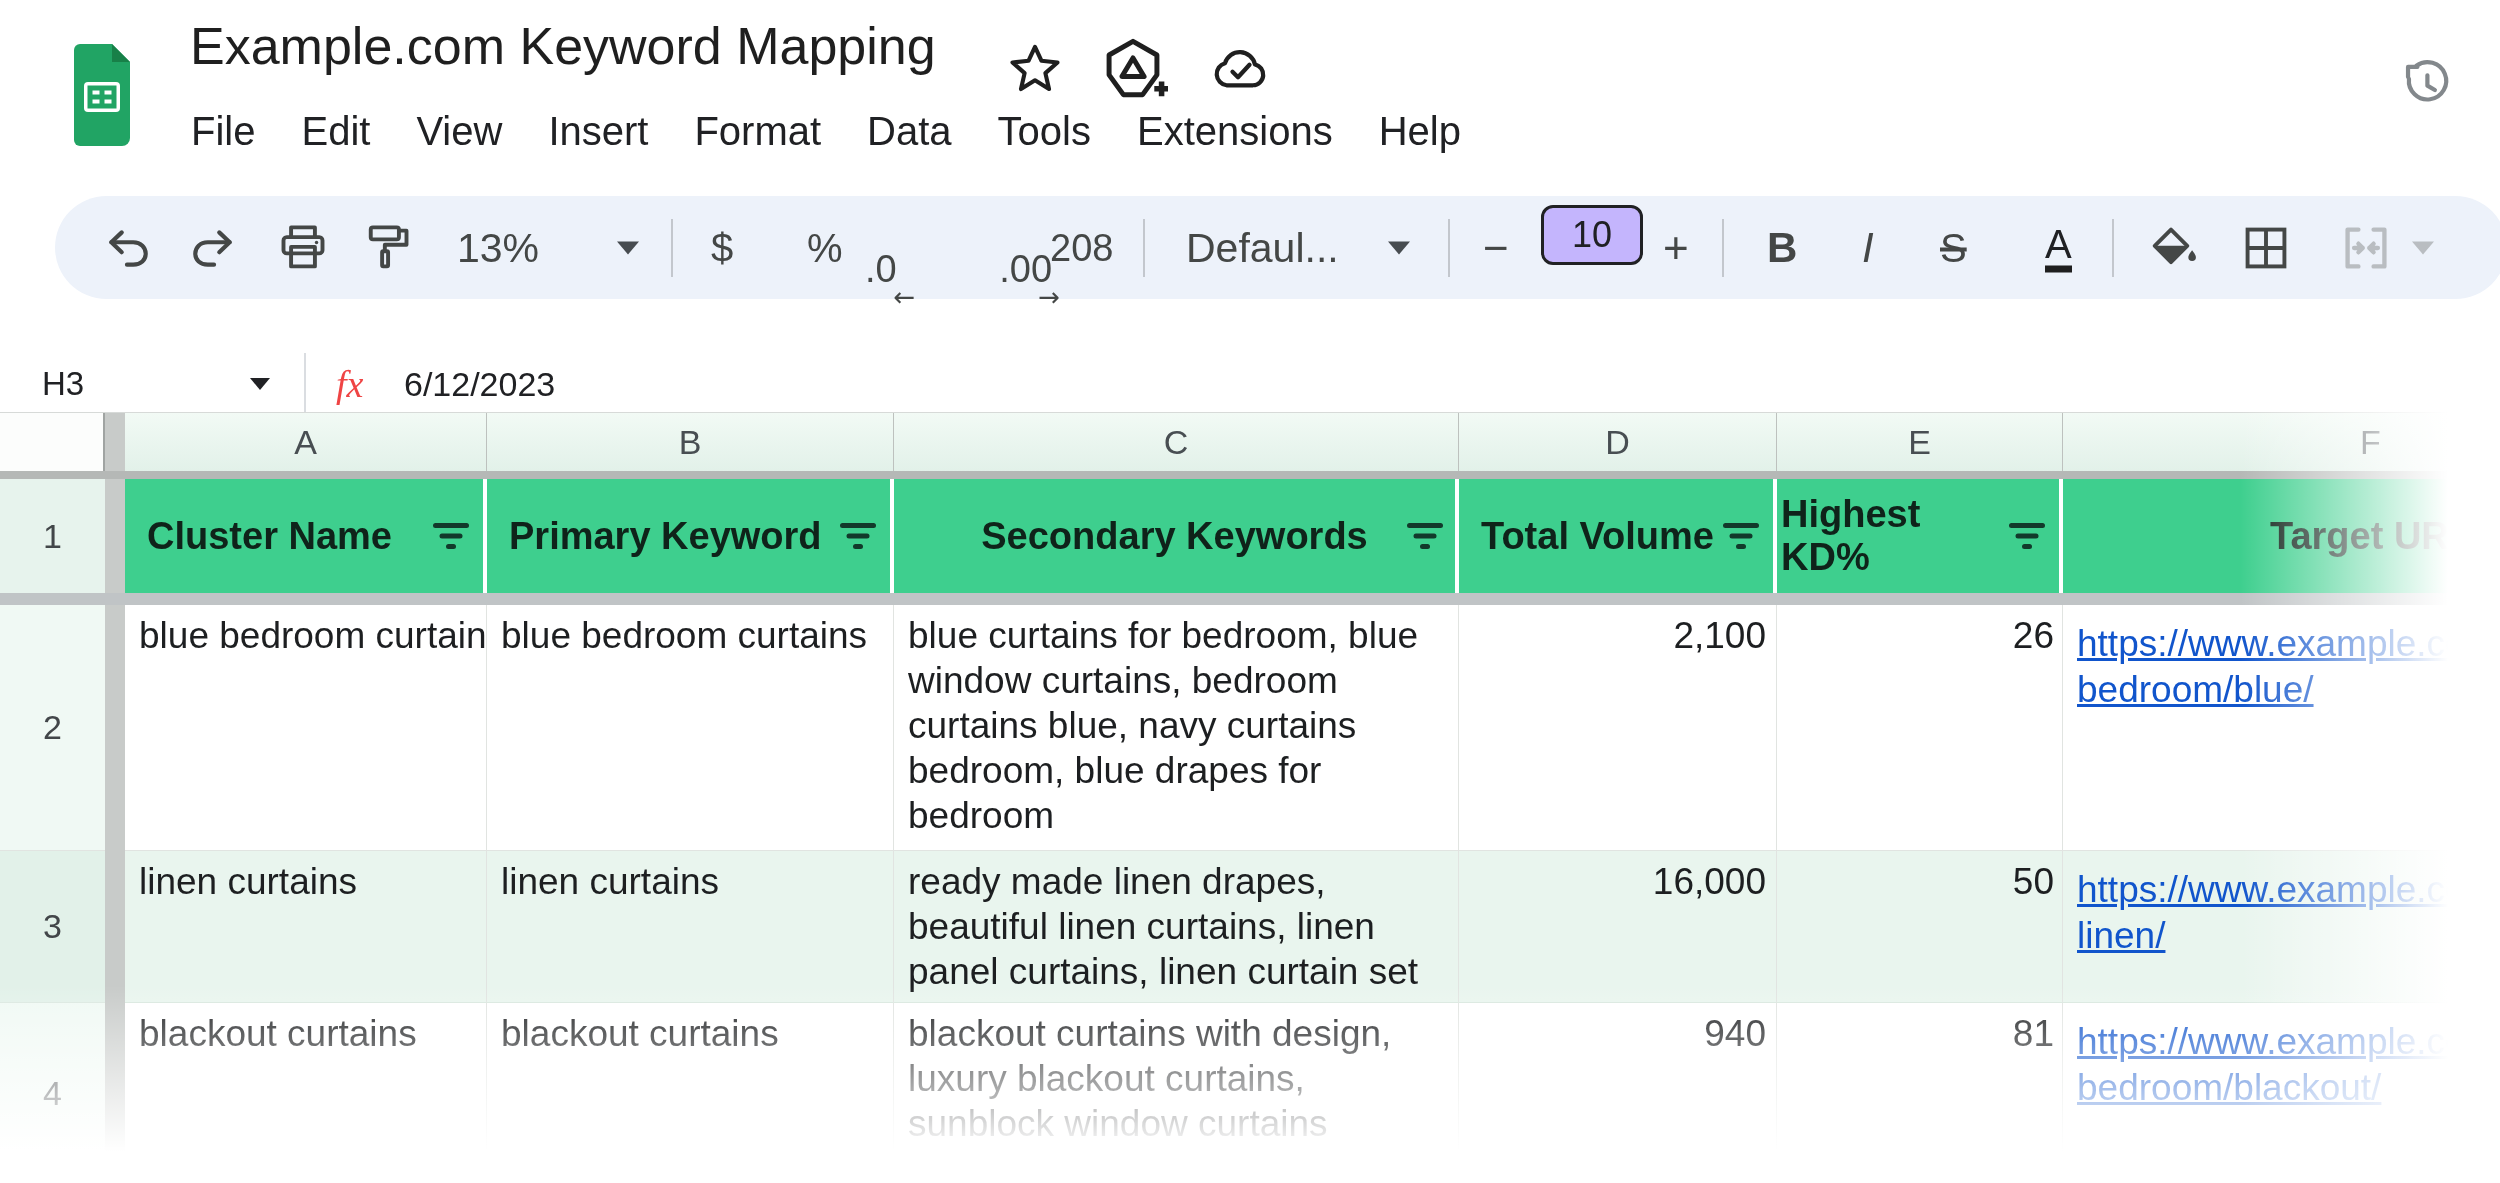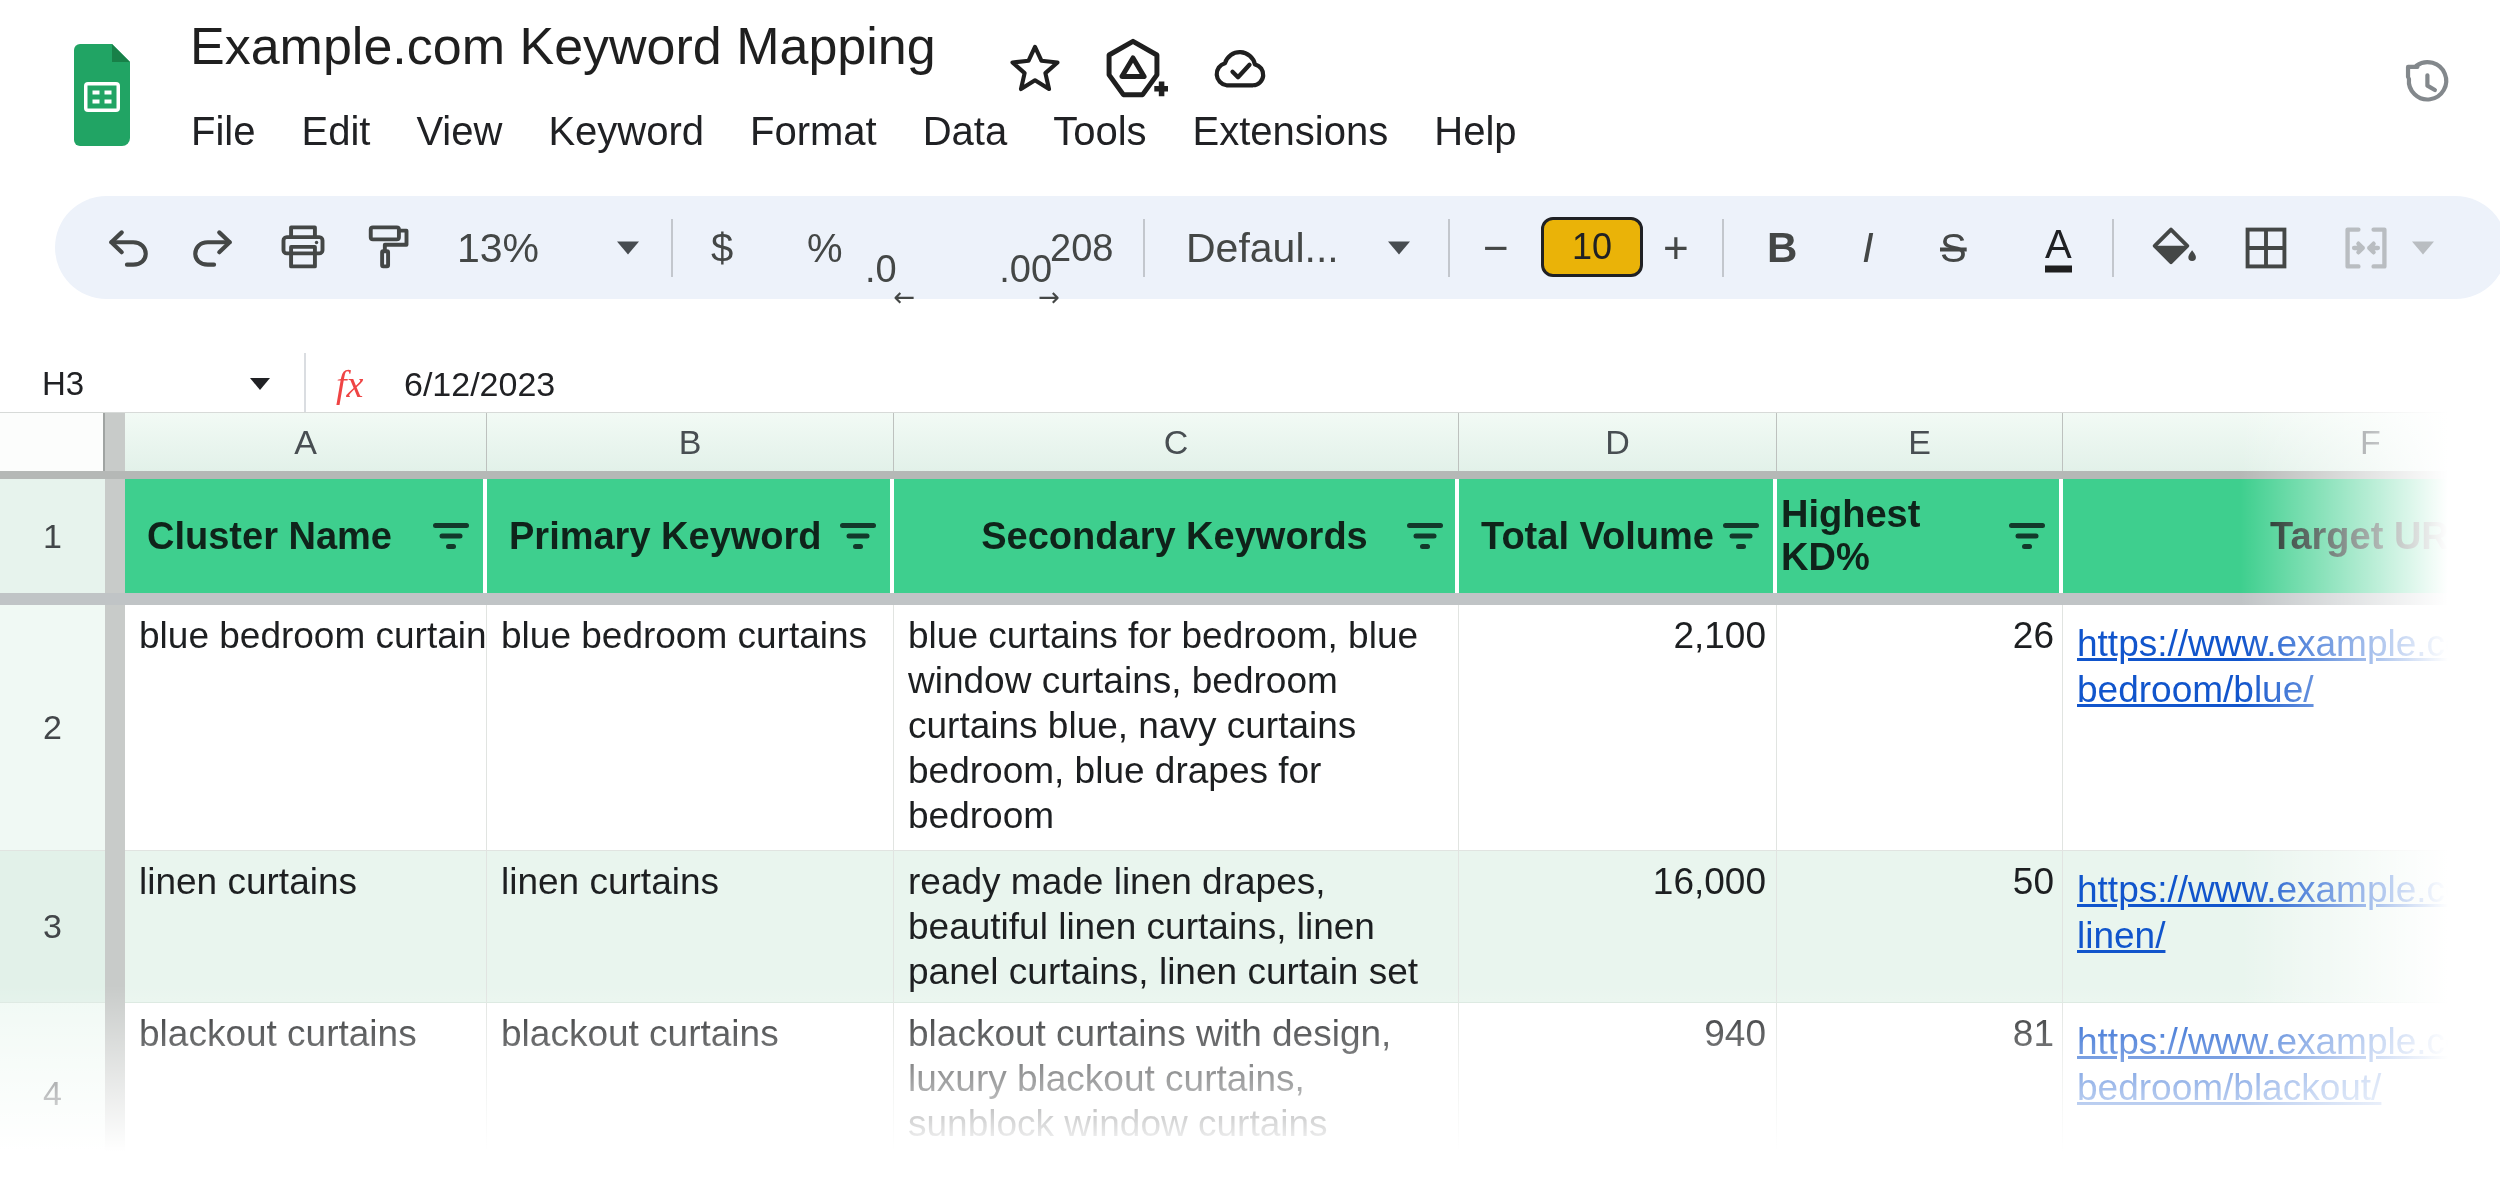--- a/index.html
+++ b/index.html
@@ -18,22 +18,22 @@
 
   
   .toolbar{position:absolute;left:55px;top:196px;width:2452px;height:103px;background:#edf2fa;border-radius:52px;}
   .toolbar>*{position:absolute;top:50%;transform:translateY(-50%);}
   .tt{font-size:41px;color:#444746;white-space:nowrap;}
   .sep{width:2px;height:58px;background:#c3c7cd;}
   .crt{width:0;height:0;border-left:11px solid transparent;border-right:11px solid transparent;border-top:13px solid #474c50;}
   .crt.dis{border-top-color:#b9bdc1;}
   .dec{position:relative;font-size:38px;color:#444746;}
   .dec .ar{position:absolute;font-family:"DejaVu Sans",sans-serif;font-size:26px;bottom:-22px;right:-8px;transform:none;}
-  .sizebox{top:21px;transform:none;width:102px;height:60px;border:3px solid #202124;border-radius:12px;
-           display:flex;align-items:center;justify-content:center;font-size:36px;color:#202124;background:#eab308;box-sizing:border-box;}
+  .sizebox{top:9px;transform:none;width:102px;height:60px;border:3px solid #202124;border-radius:12px;
+           display:flex;align-items:center;justify-content:center;font-size:36px;color:#202124;background:#c4b5fd;box-sizing:border-box;}
   .bI{font-size:42px;font-weight:bold;color:#444746;}
   .iI{font-size:42px;font-style:italic;color:#444746;}
   .sI{font-size:40px;color:#444746;text-decoration:line-through;}
   .aI{font-size:40px;color:#202124;border-bottom:7px solid #1f1f1f;padding-bottom:2px;line-height:1;}
 
   
   .fbar{position:absolute;left:0;top:300px;width:2500px;height:112px;background:#fff;margin-top:28px;}
   .fbar>*{position:absolute;top:50%;transform:translateY(-50%);}
   .nbox{left:42px;font-size:33px;color:#202124;}
   .ncrt{left:250px;width:0;height:0;border-left:10px solid transparent;border-right:10px solid transparent;border-top:12px solid #202124;}
@@ -127,21 +127,21 @@
         <path d="M7 18.5 h10.6 a4.2 4.2 0 0 0 0.8 -8.3 A6.2 6.2 0 0 0 6.4 9.7 a4.5 4.5 0 0 0 0.6 8.8 z"></path>
         <path d="M9.4 13.1 l2.2 2.2 4.6 -5"></path>
       </svg>
     </span>
   </div>
 
   <nav class="menubar">
     <span>File</span>
     <span>Edit</span>
     <span>View</span>
-    <span>Keyword</span>
+    <span>Insert</span>
     <span>Format</span>
     <span>Data</span>
     <span>Tools</span>
     <span>Extensions</span>
     <span>Help</span>
   </nav>
 
   <div class="history">
     <svg viewBox="0 0 24 24" width="56" height="56" fill="none" stroke="#83888c" stroke-width="1.8" stroke-linecap="round" stroke-linejoin="round">
       <path d="M8.3 4.7 H4.3 V9"></path>

